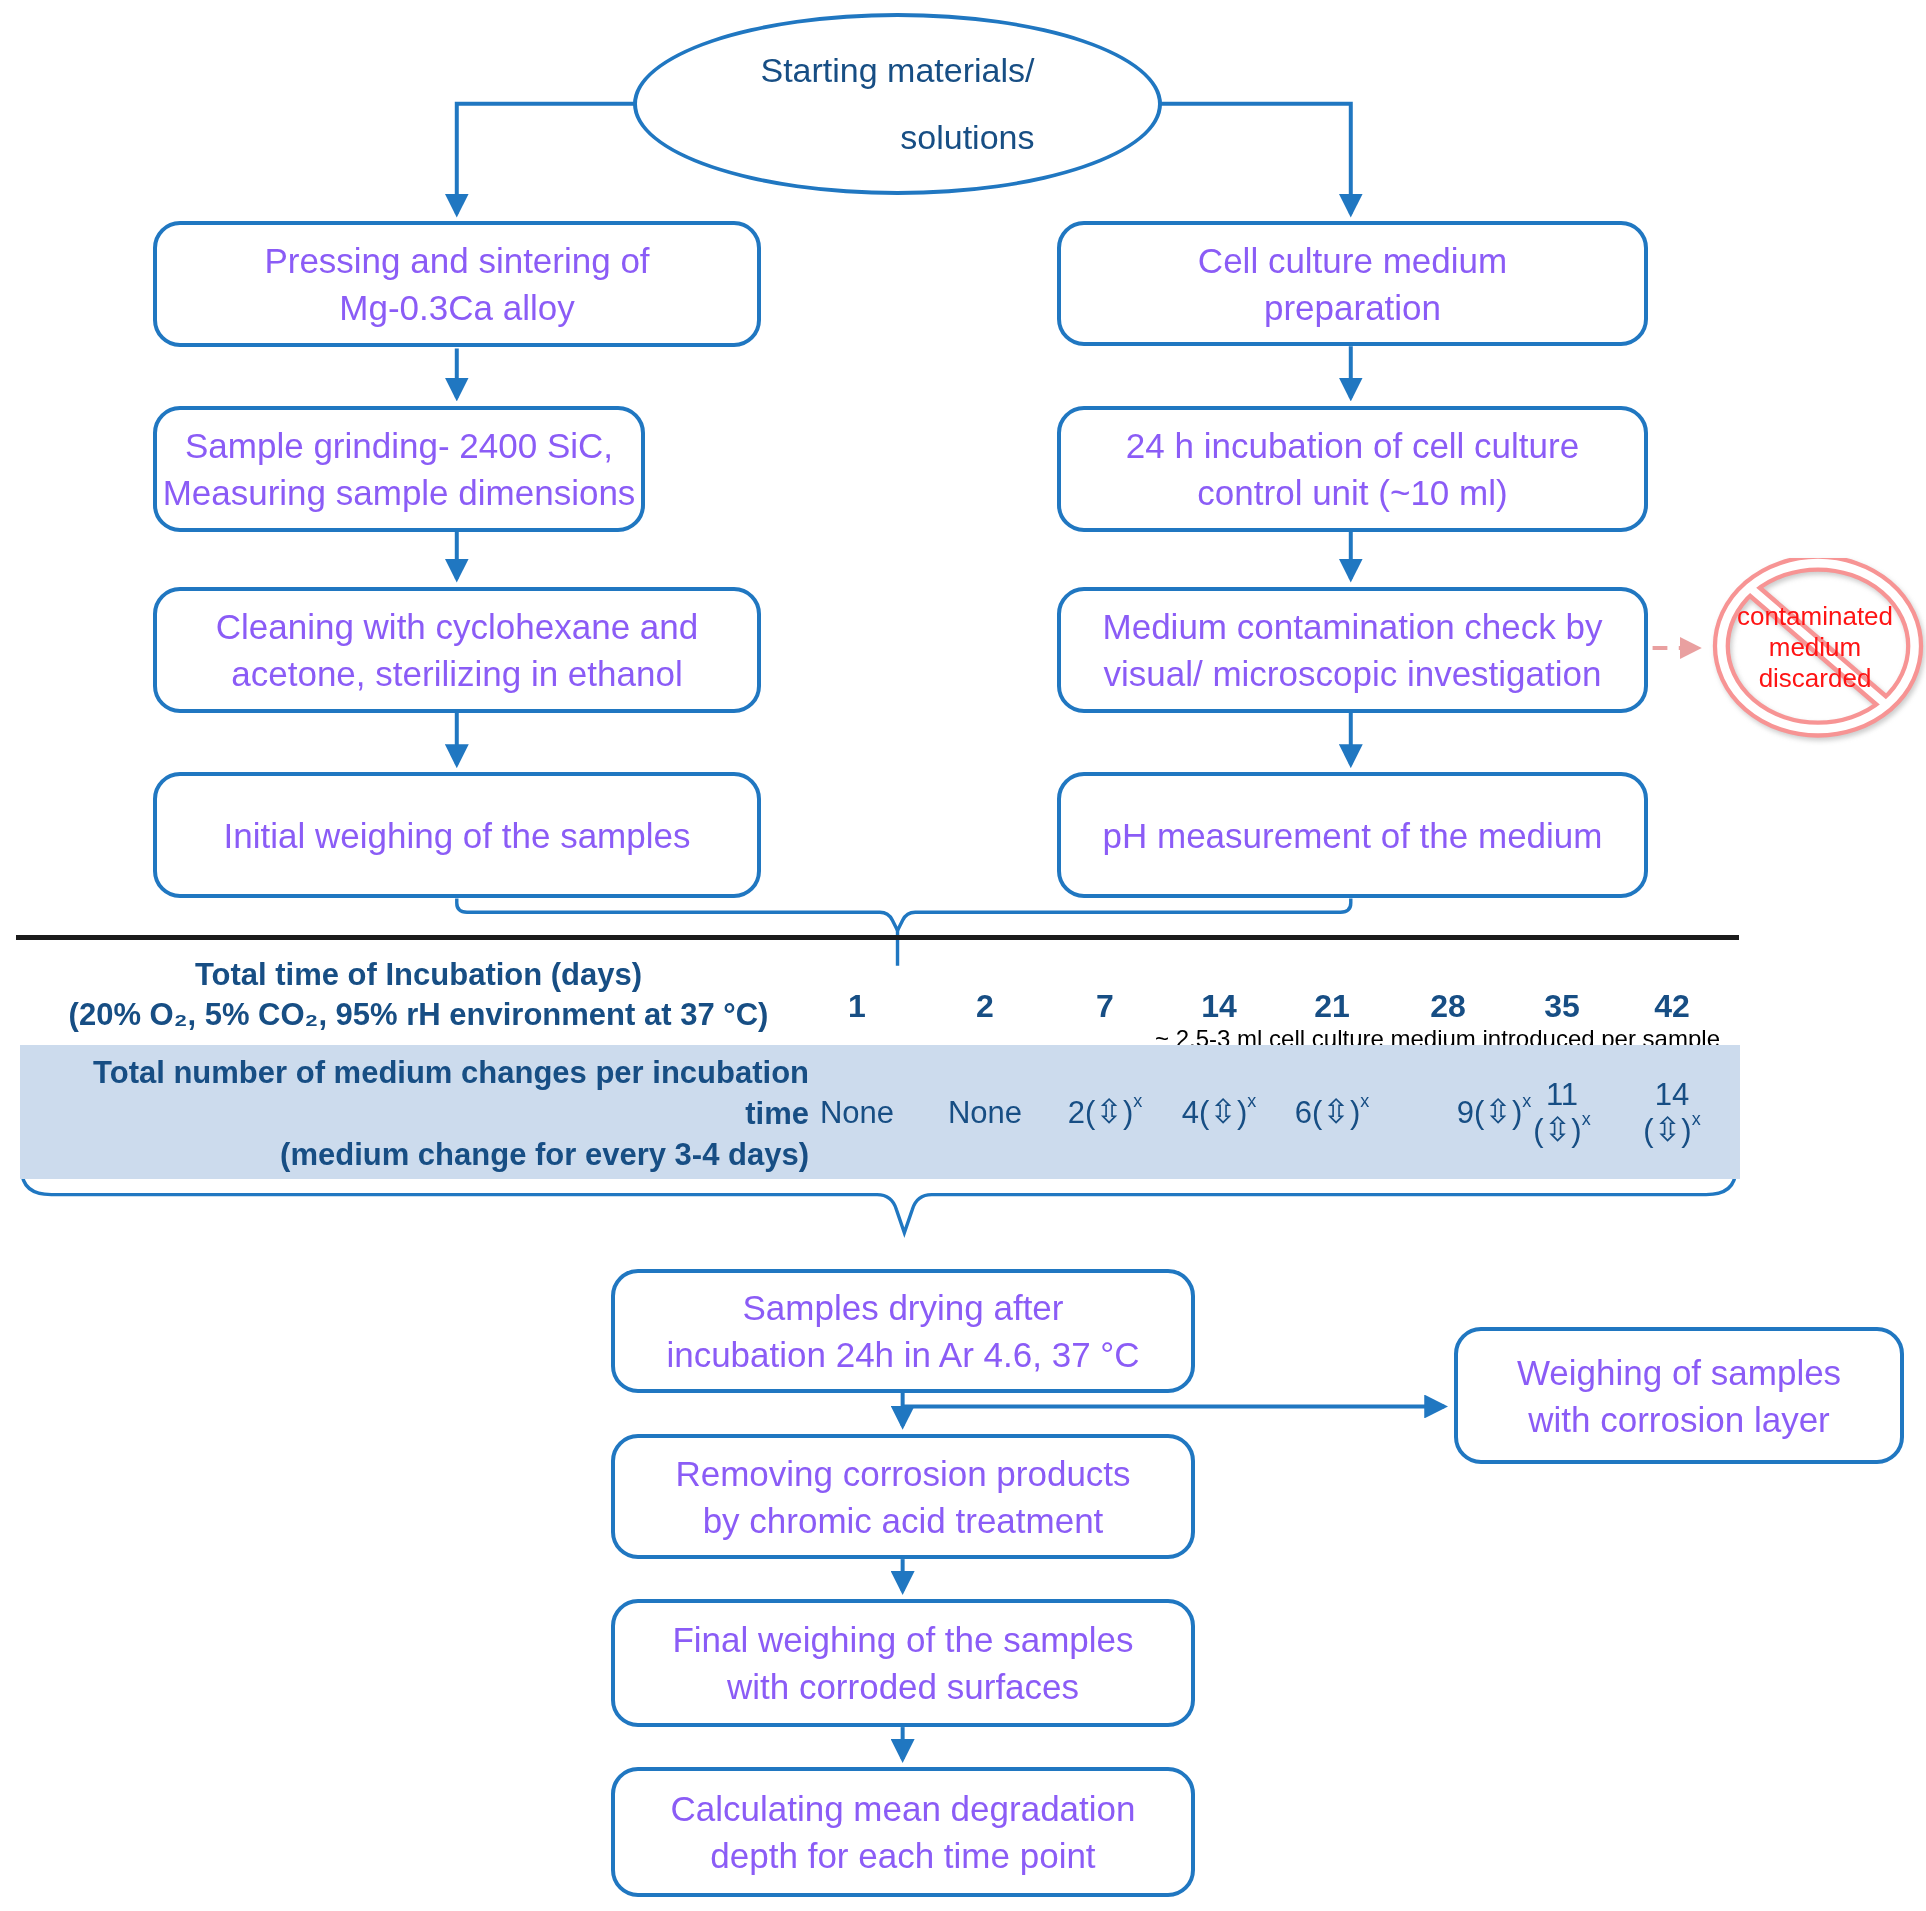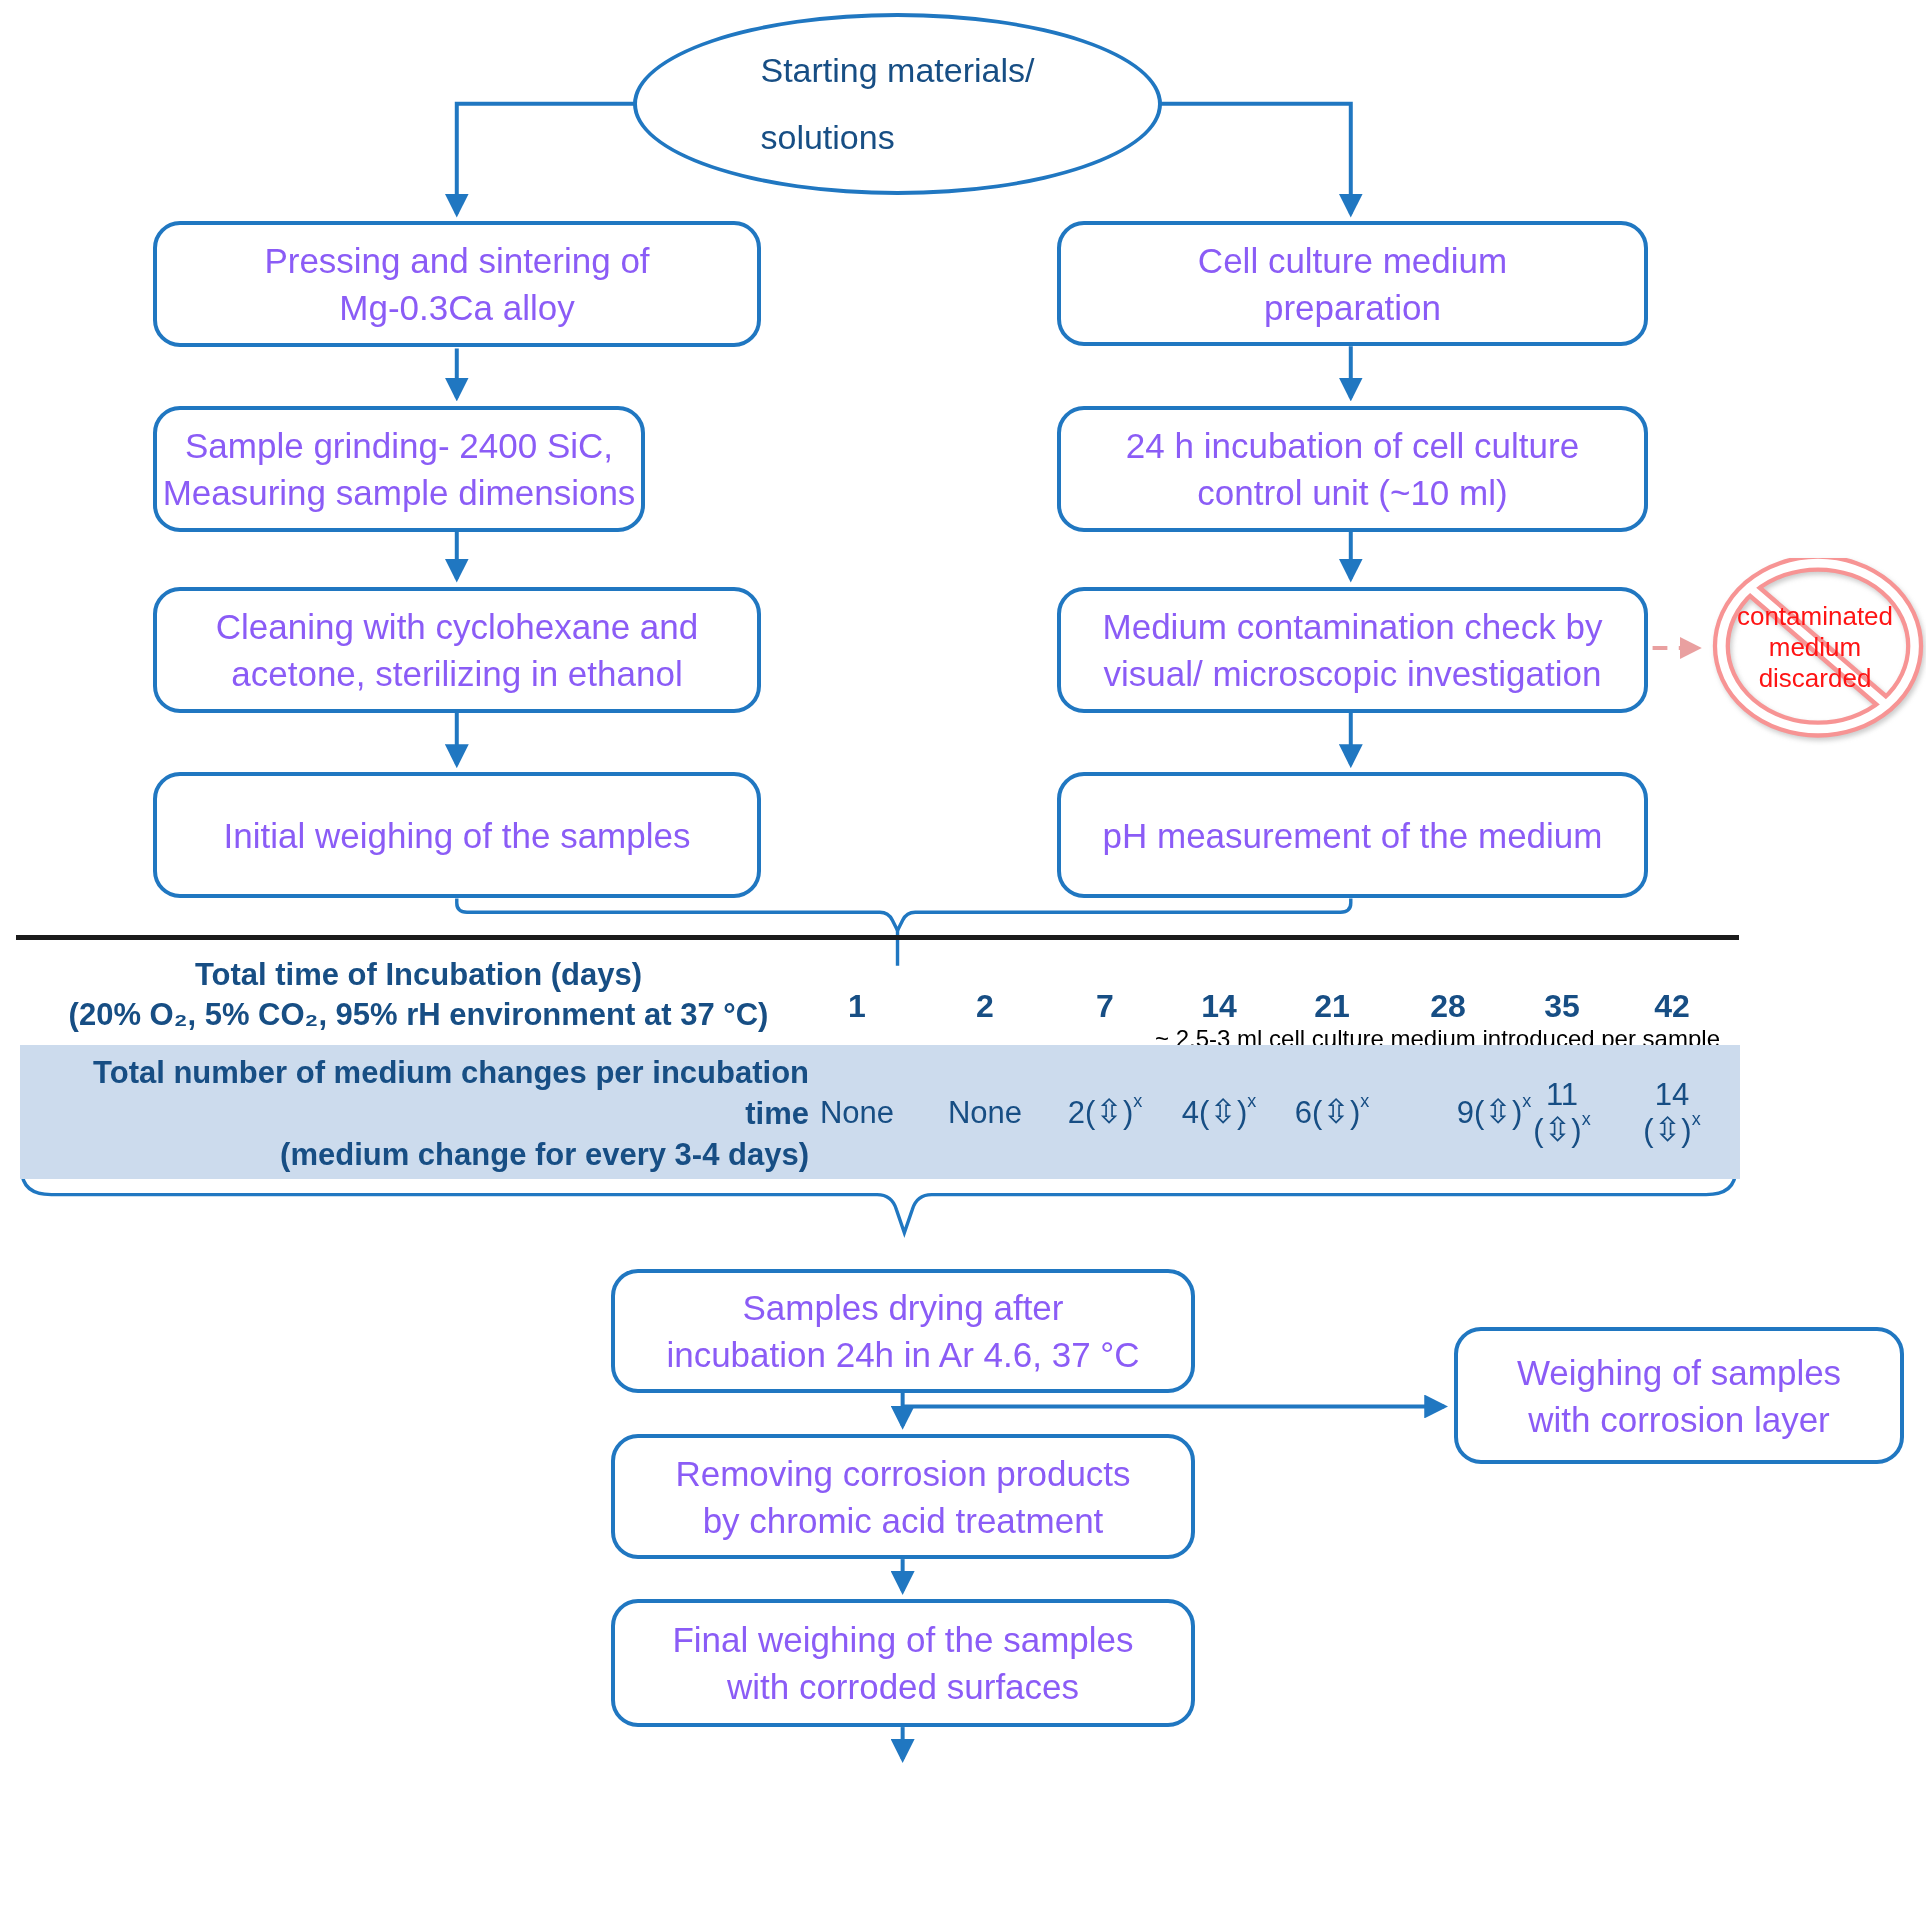--- a/index.html
+++ b/index.html
@@ -12,21 +12,21 @@
     position:absolute;box-sizing:border-box;background:#ffffff;
     border:4px solid #2077c1;border-radius:27px;
     display:flex;align-items:center;justify-content:center;
     text-align:center;white-space:pre-line;
     font-size:35px;line-height:47px;color:#8b5cf6;
   }
   .ellipse-node{
     position:absolute;box-sizing:border-box;background:#ffffff;
     border:4px solid #2077c1;border-radius:50%;
     display:flex;align-items:center;justify-content:center;
-    text-align:left;white-space:pre-line;
+    text-align:right;white-space:pre-line;
     font-size:34px;line-height:67px;color:#174e84;
   }
   .rule-black{position:absolute;left:16px;top:935px;width:1723px;height:5.1px;background:#1b1b1b;}
   .tbl-label{
     position:absolute;left:34px;top:955px;width:769px;
     font-size:31px;line-height:40px;font-weight:bold;text-align:center;white-space:pre-line;
   }
   .day-row{position:absolute;left:0;top:988px;width:100%;height:40px;}
   .day-cell{
     position:absolute;top:0;transform:translateX(-50%);
@@ -169,15 +169,17 @@
     </div>
 
   <div class="node" style="left:611px;top:1269px;width:584px;height:124px;">Samples drying after
 incubation 24h in Ar 4.6, 37 °C</div>
   <div class="node" style="left:1454px;top:1327px;width:450px;height:137px;">Weighing of samples
 with corrosion layer</div>
   <div class="node" style="left:611px;top:1434px;width:584px;height:125px;">Removing corrosion products
 by chromic acid treatment</div>
   <div class="node" style="left:611px;top:1599px;width:584px;height:128px;">Final weighing of the samples
 with corroded surfaces</div>
+  <div class="node" style="left:611px;top:1767px;width:584px;height:130px;">Calculating mean degradation
+depth for each time point</div>
 
 </div>
 
 
 </body></html>

